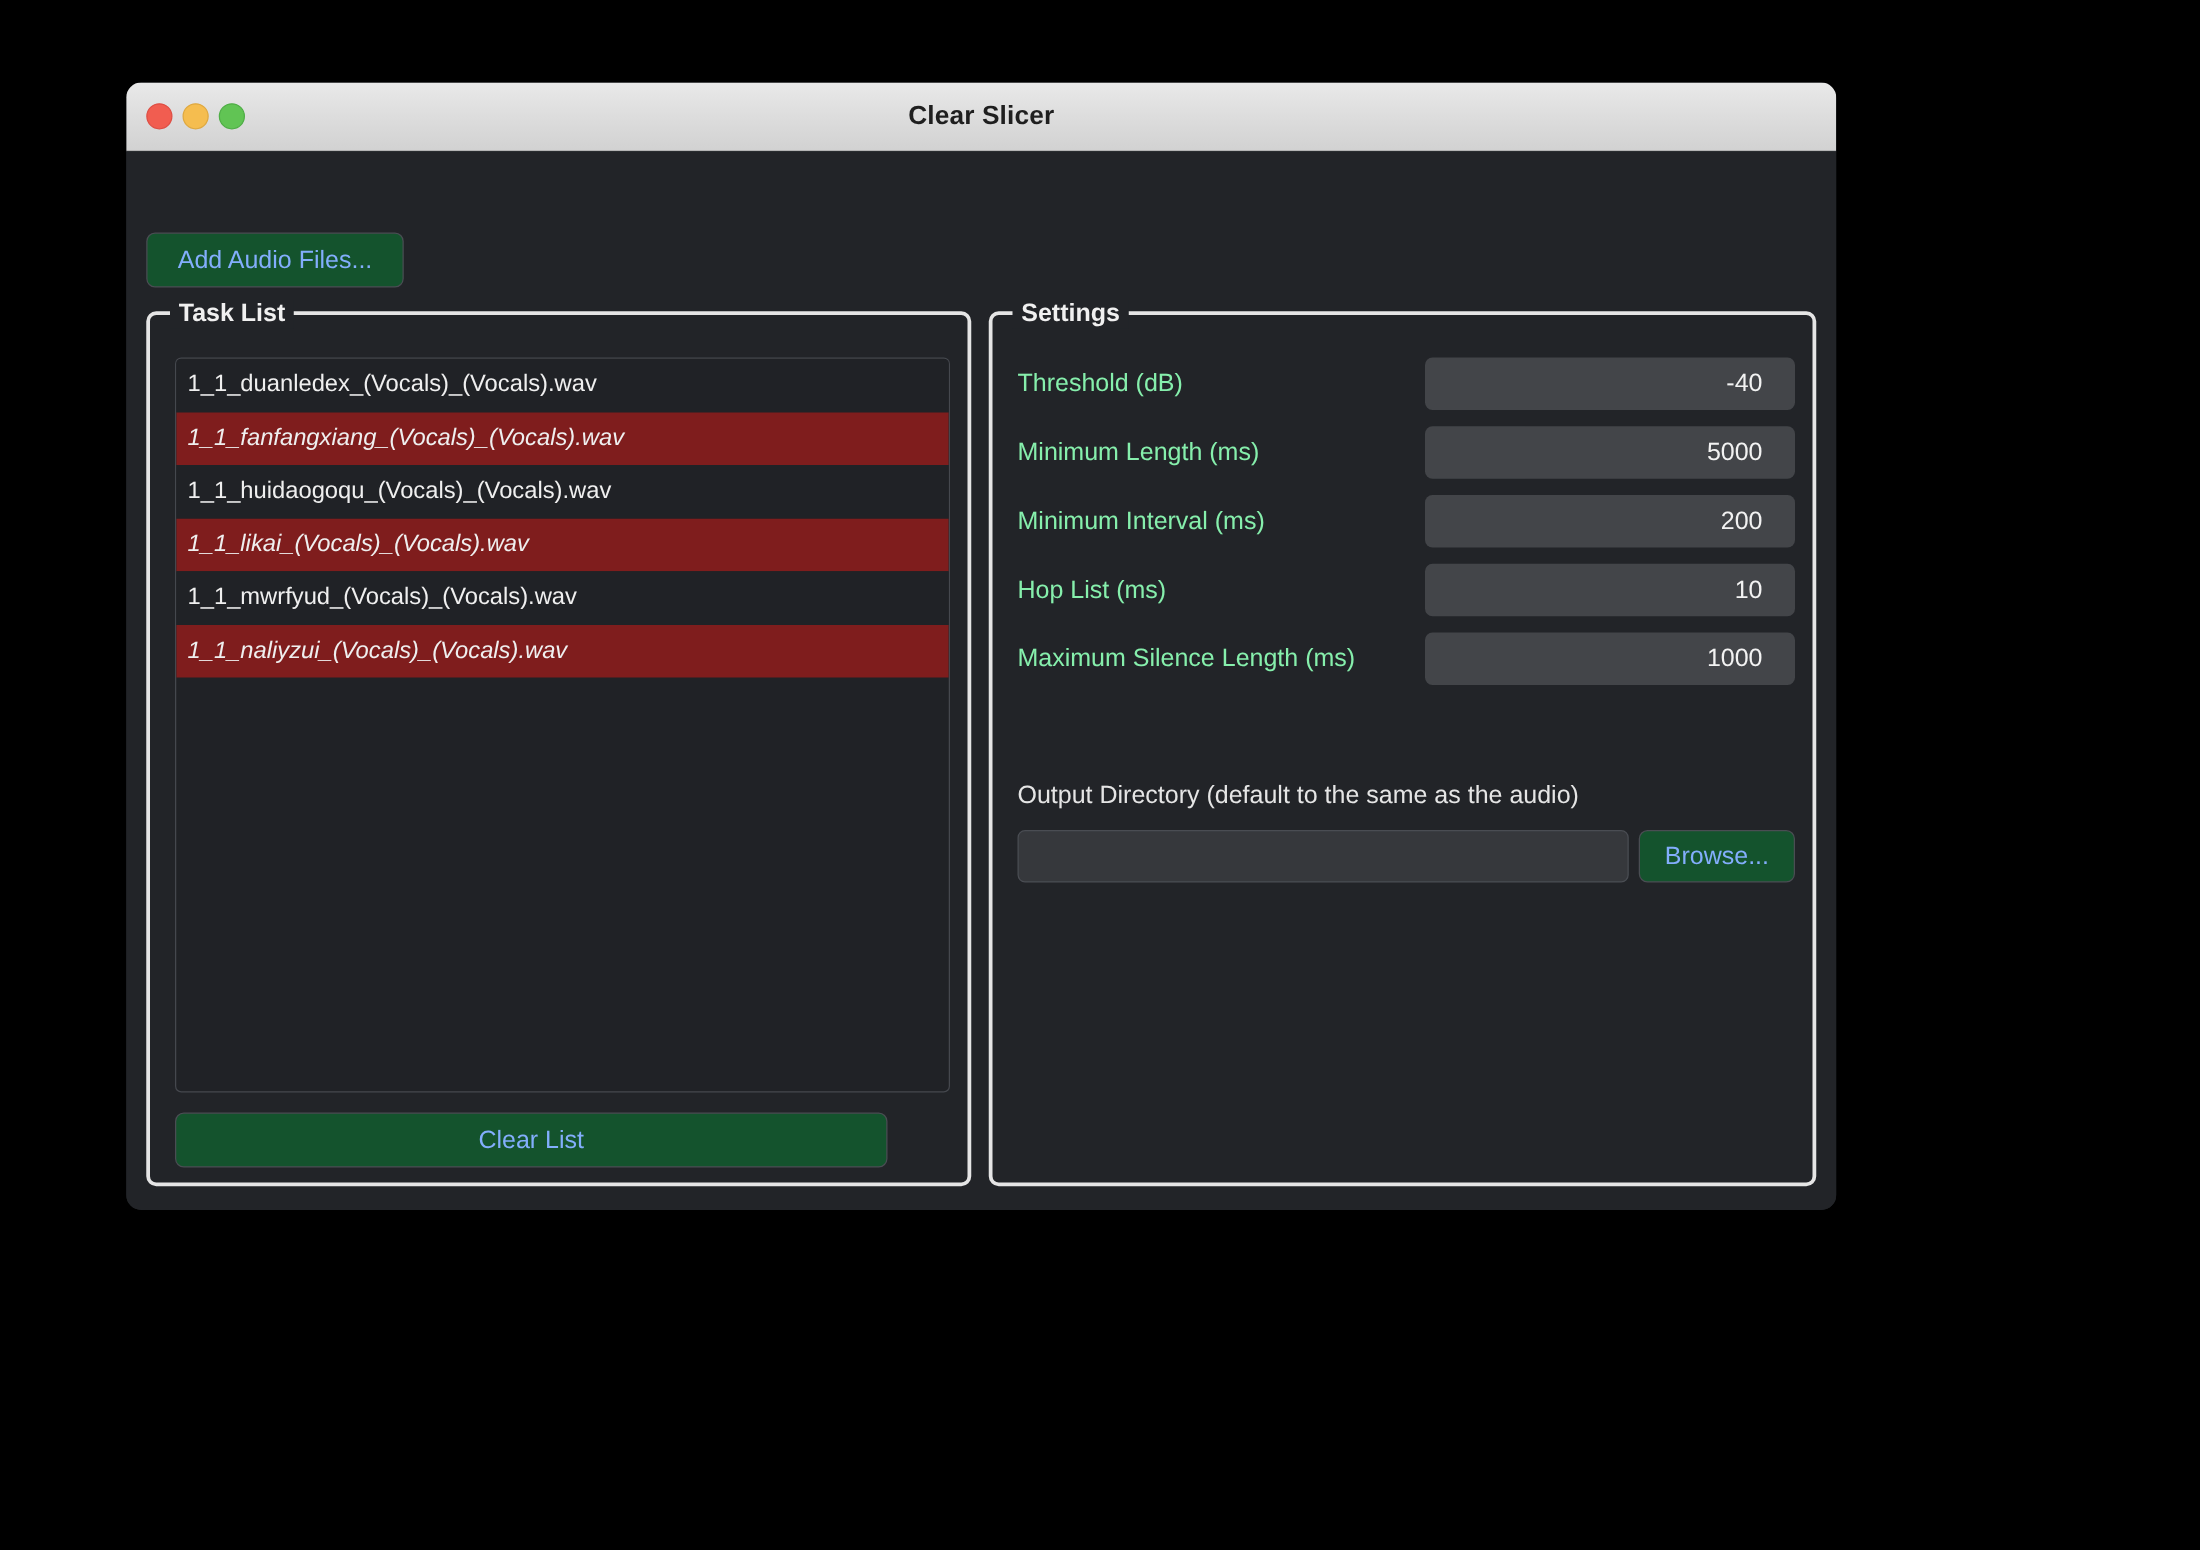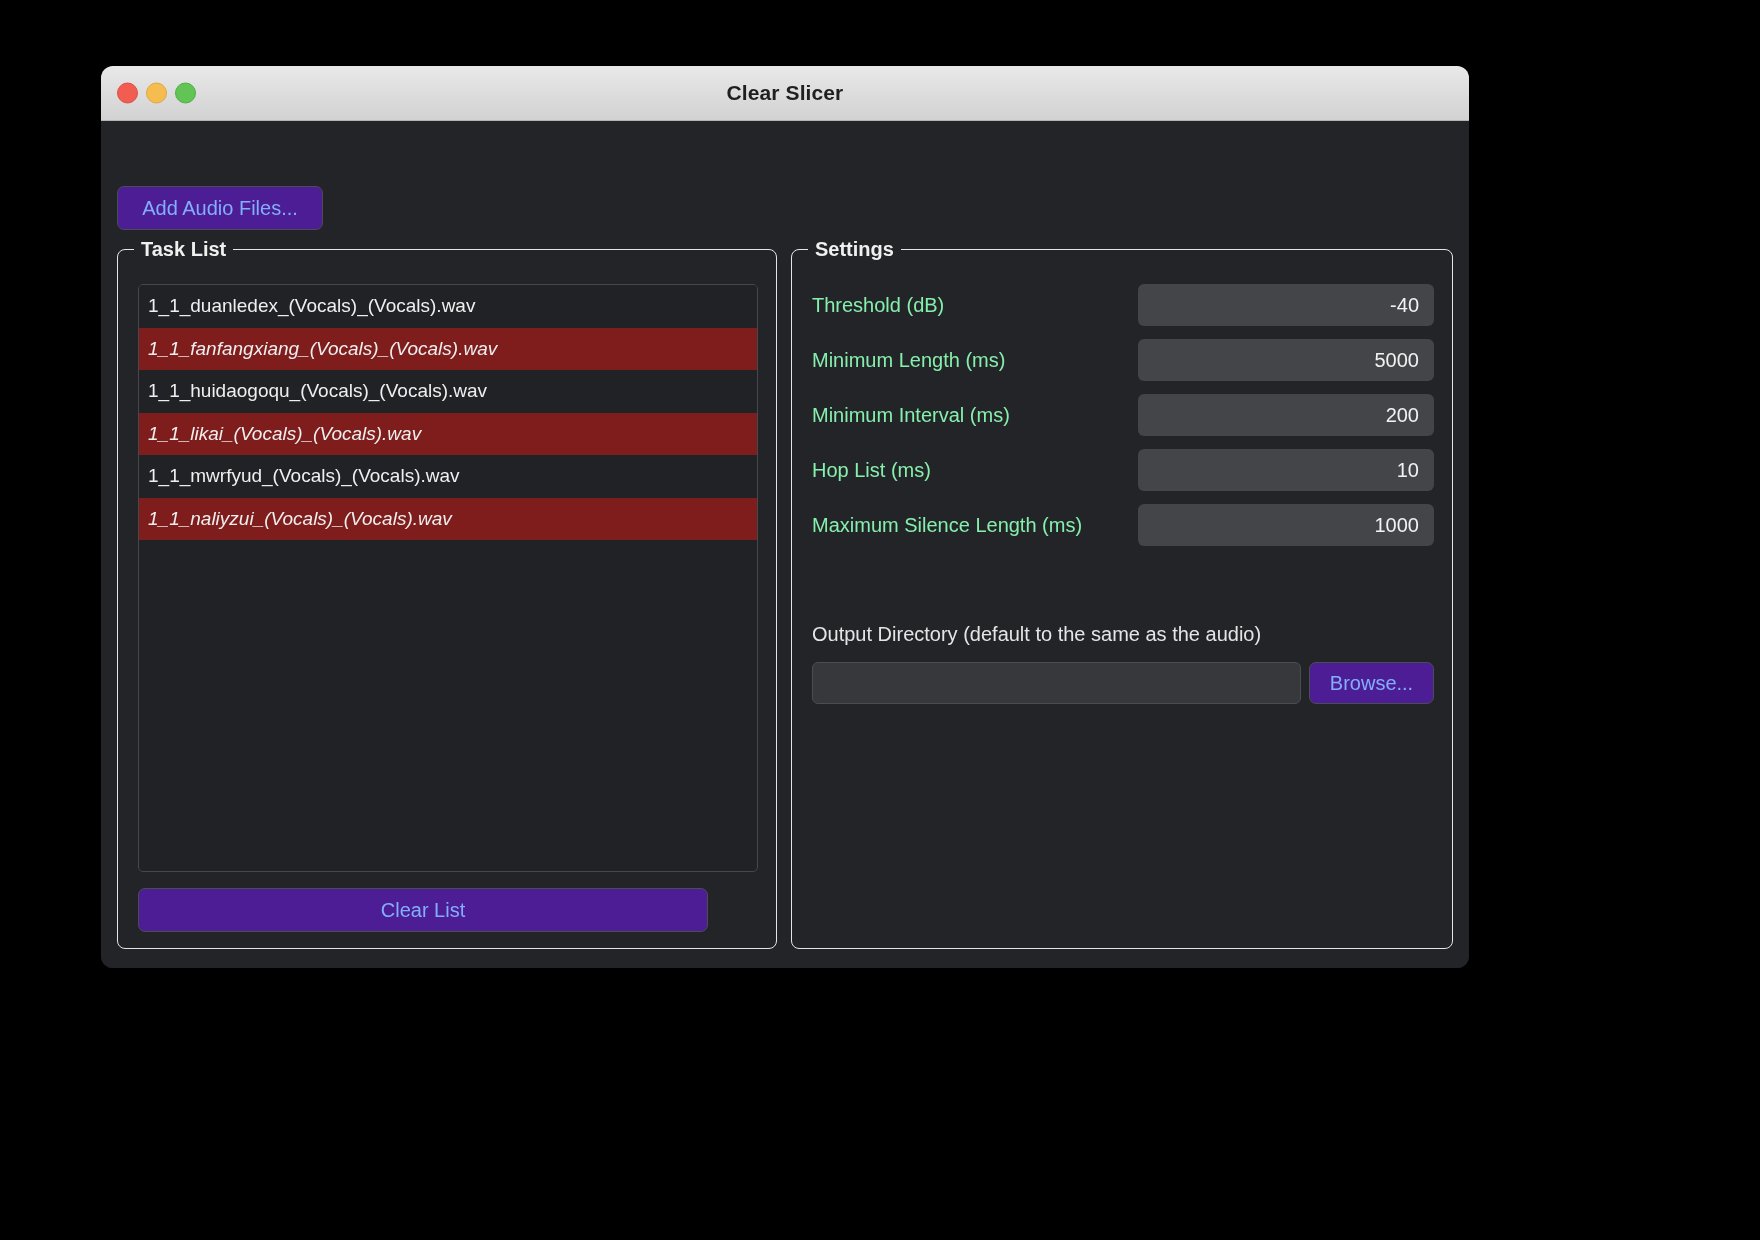--- a/index.html
+++ b/index.html
@@ -70,21 +70,21 @@
 
   .content {
     position: relative;
     height: 848px;
     background: #222428;
     padding: 0;
   }
 
   
   .btn-outline {
-    background: #4c1d95;
+    background: #14532d;
     border: 1px solid #4a4d53;
     border-radius: 7px;
     color: #83aefc;
     font-size: 20px;
     display: flex;
     align-items: center;
     justify-content: center;
     cursor: pointer;
     box-sizing: border-box;
   }
@@ -93,21 +93,21 @@
     position: absolute;
     left: 16px;
     top: 65px;
     width: 206px;
     height: 44px;
   }
 
   
   .groupbox {
     position: absolute;
-    border: 1px solid #e5e5e5;
+    border: 3px solid #e5e5e5;
     border-radius: 8px;
     box-sizing: border-box;
   }
   .group-title {
     position: absolute;
     top: -12px;
     left: 16px;
     background: #222428;
     padding: 0 7px;
     font-size: 20px;
@@ -183,21 +183,21 @@
     right: 0;
     width: 296px;
     height: 42px;
     background: #434549;
     border: none;
     border-radius: 6px;
     color: #f2f2f2;
     font-size: 20px;
     font-family: "Liberation Sans", sans-serif;
     text-align: right;
-    padding: 0 15px;
+    padding: 0 26px;
     box-sizing: border-box;
     outline: none;
   }
 
   #out-dir-label {
     position: absolute;
     left: 20px;
     top: 373px;
     font-size: 20px;
     color: #e5e5e5;

